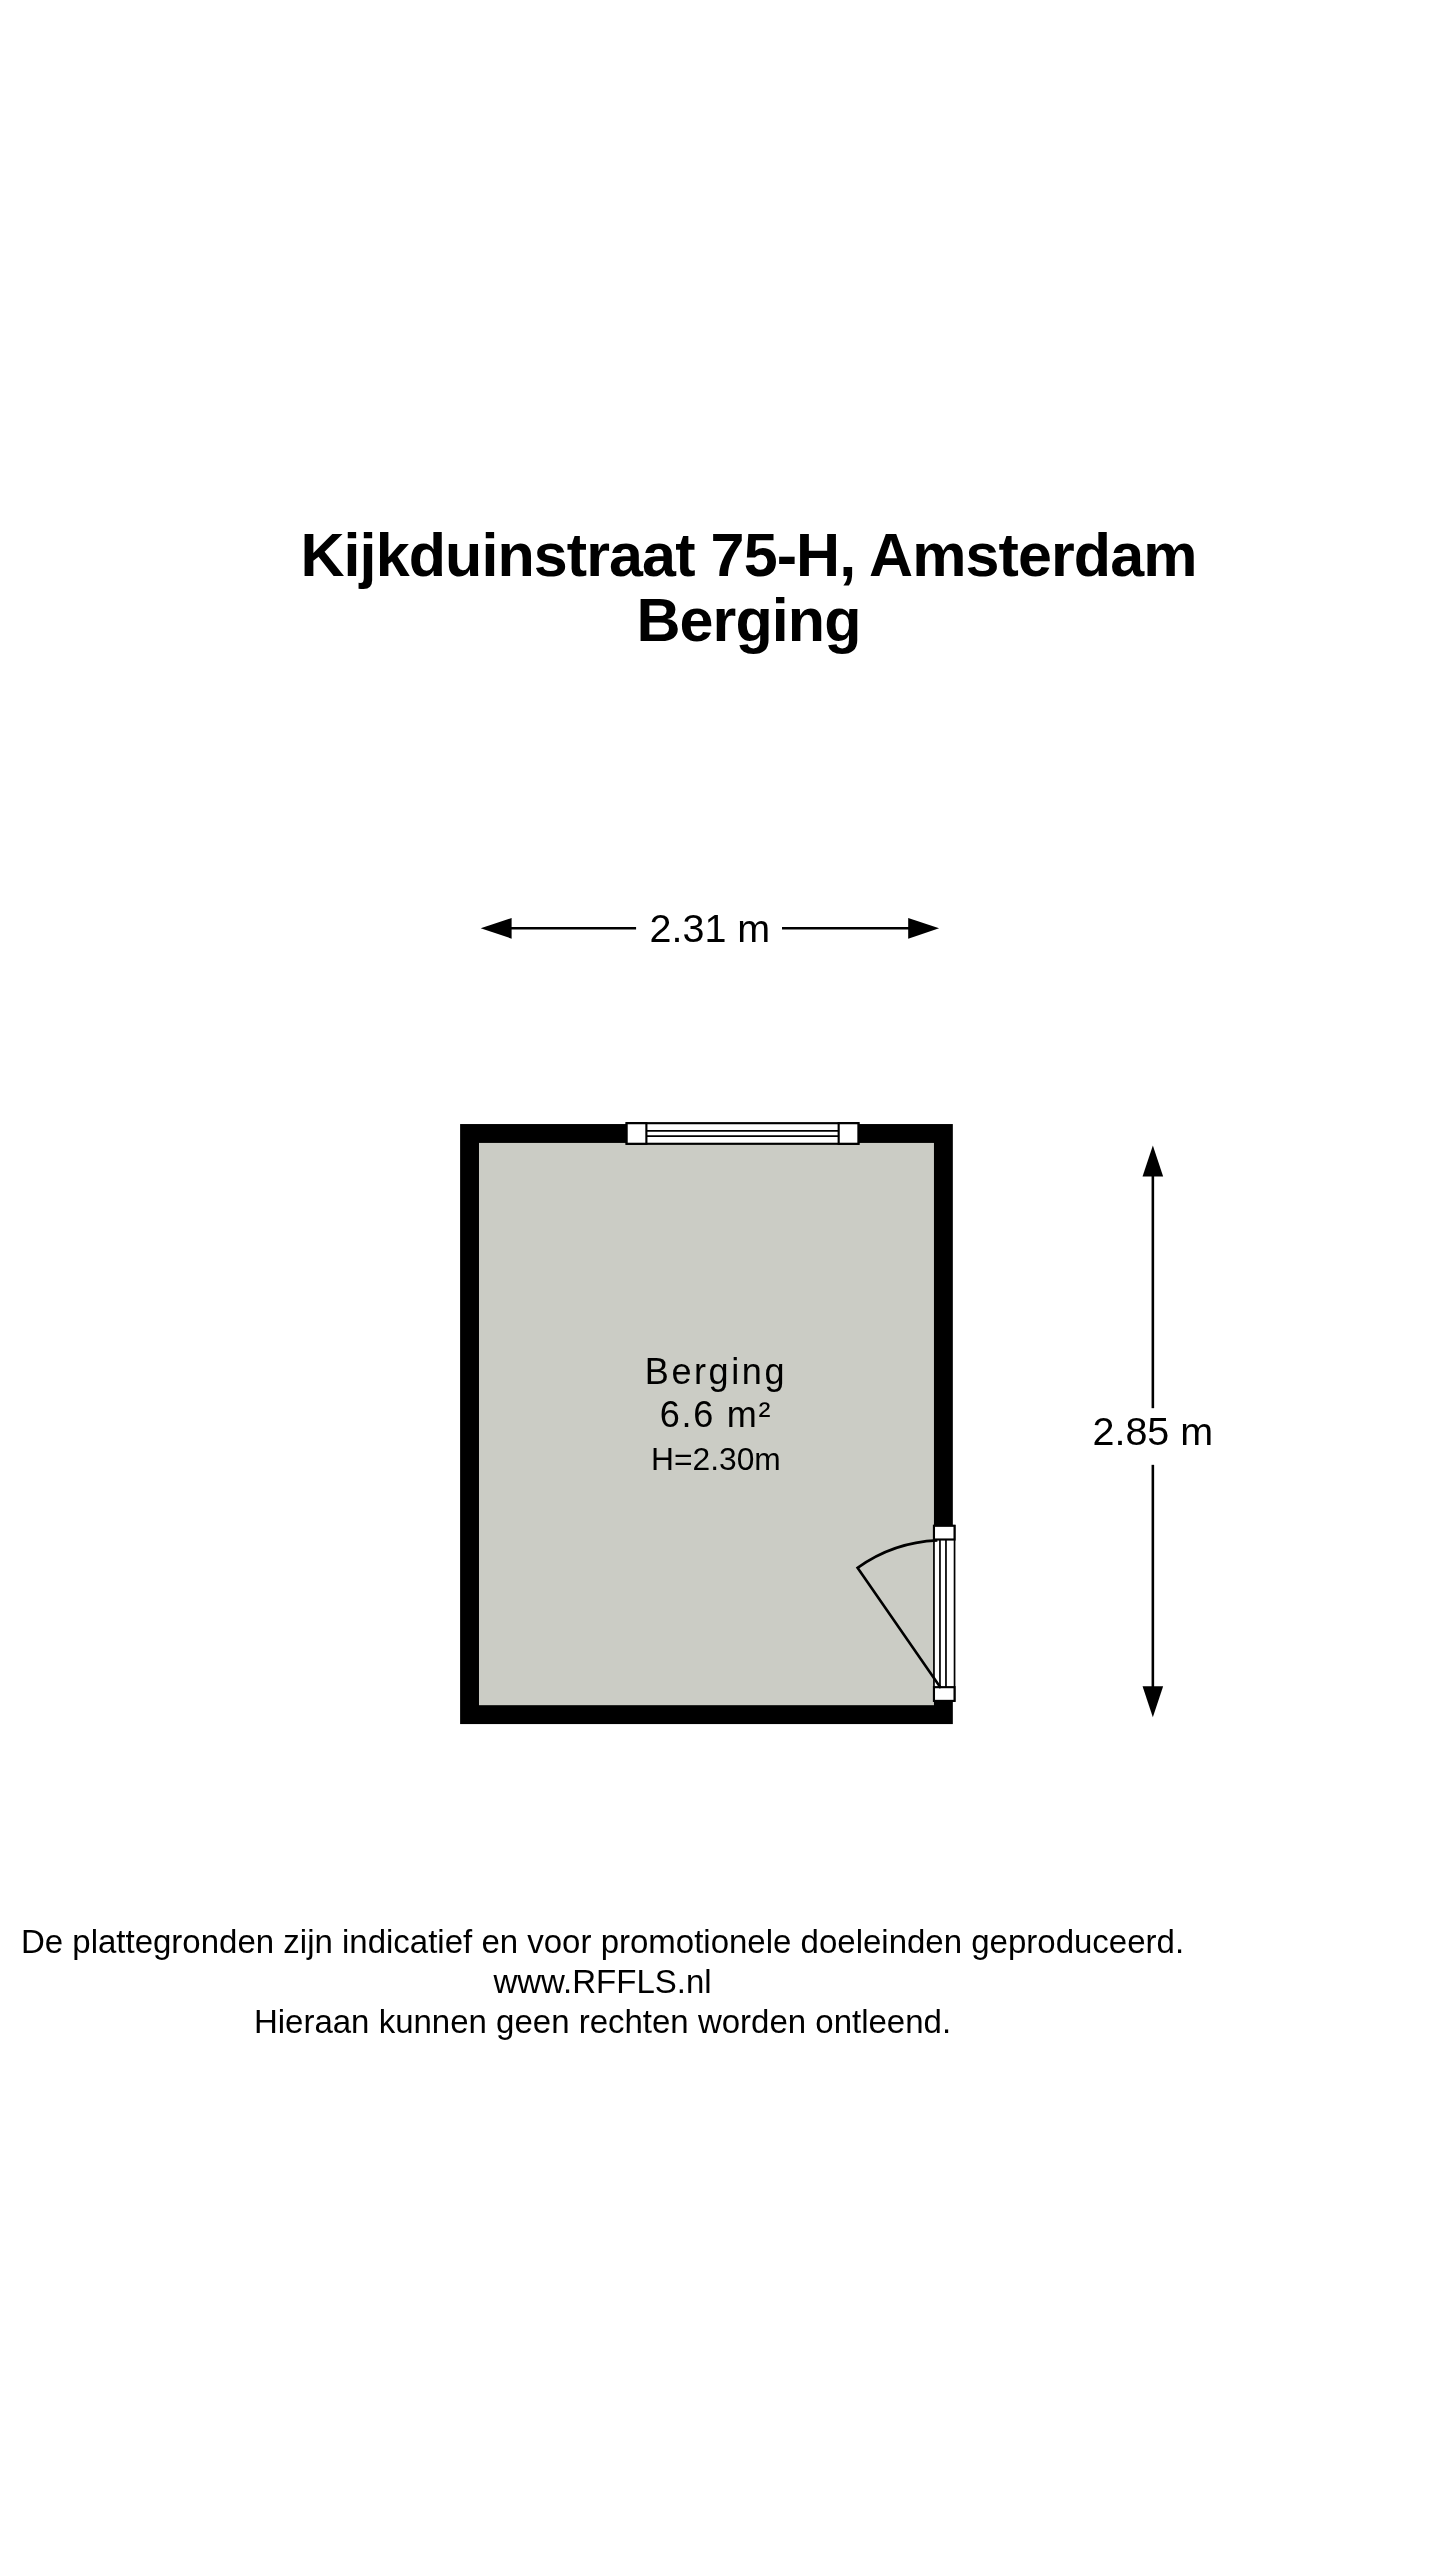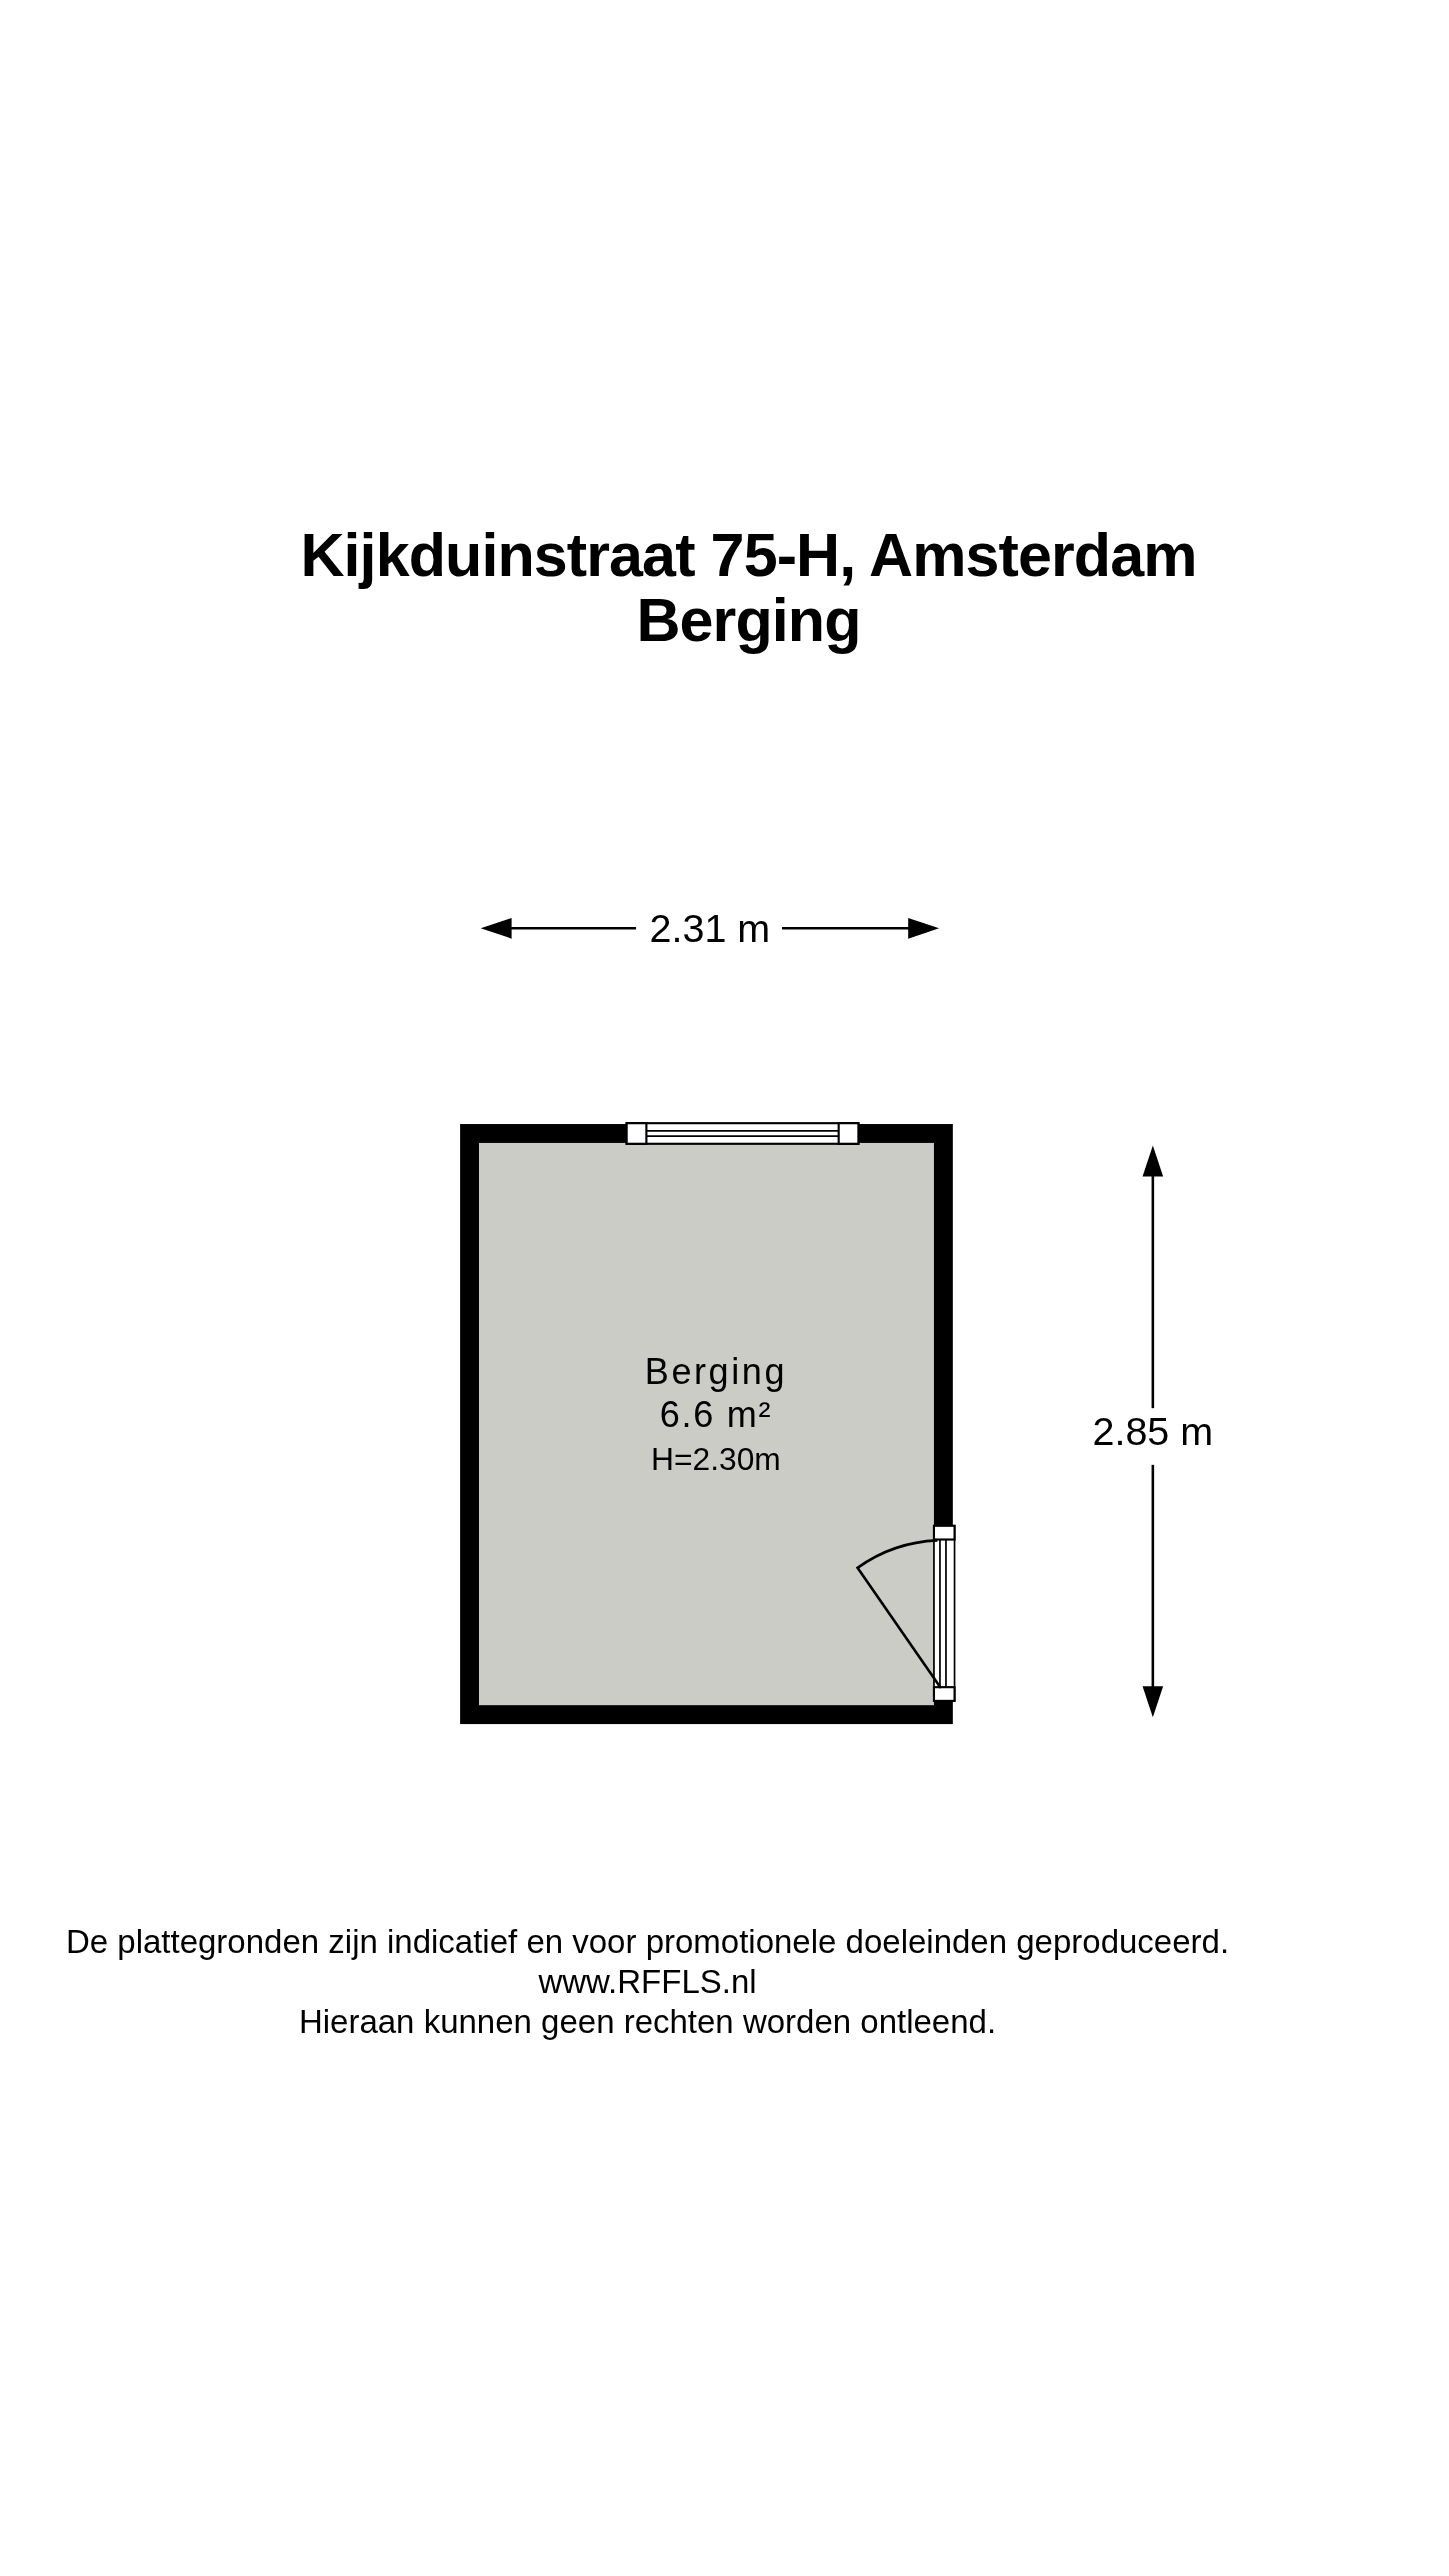--- a/index.html
+++ b/index.html
@@ -34,21 +34,20 @@
   }
   .footer-block {
     position: absolute;
     top: 1922px;
     left: 0;
     width: 1205px;
     text-align: center;
     font-size: 33px;
     line-height: 40px;
     color: #000000;
-    margin-left: 45px;
   }
   svg text {
     font-family: "Liberation Sans", sans-serif;
     fill: #000000;
   }
   .dim-label { font-size: 46px; }
   .room-name { font-size: 42px; letter-spacing: 3px; }
   .room-area { font-size: 42px; letter-spacing: 2px; }
   .room-height { font-size: 37px; }
 </style>

